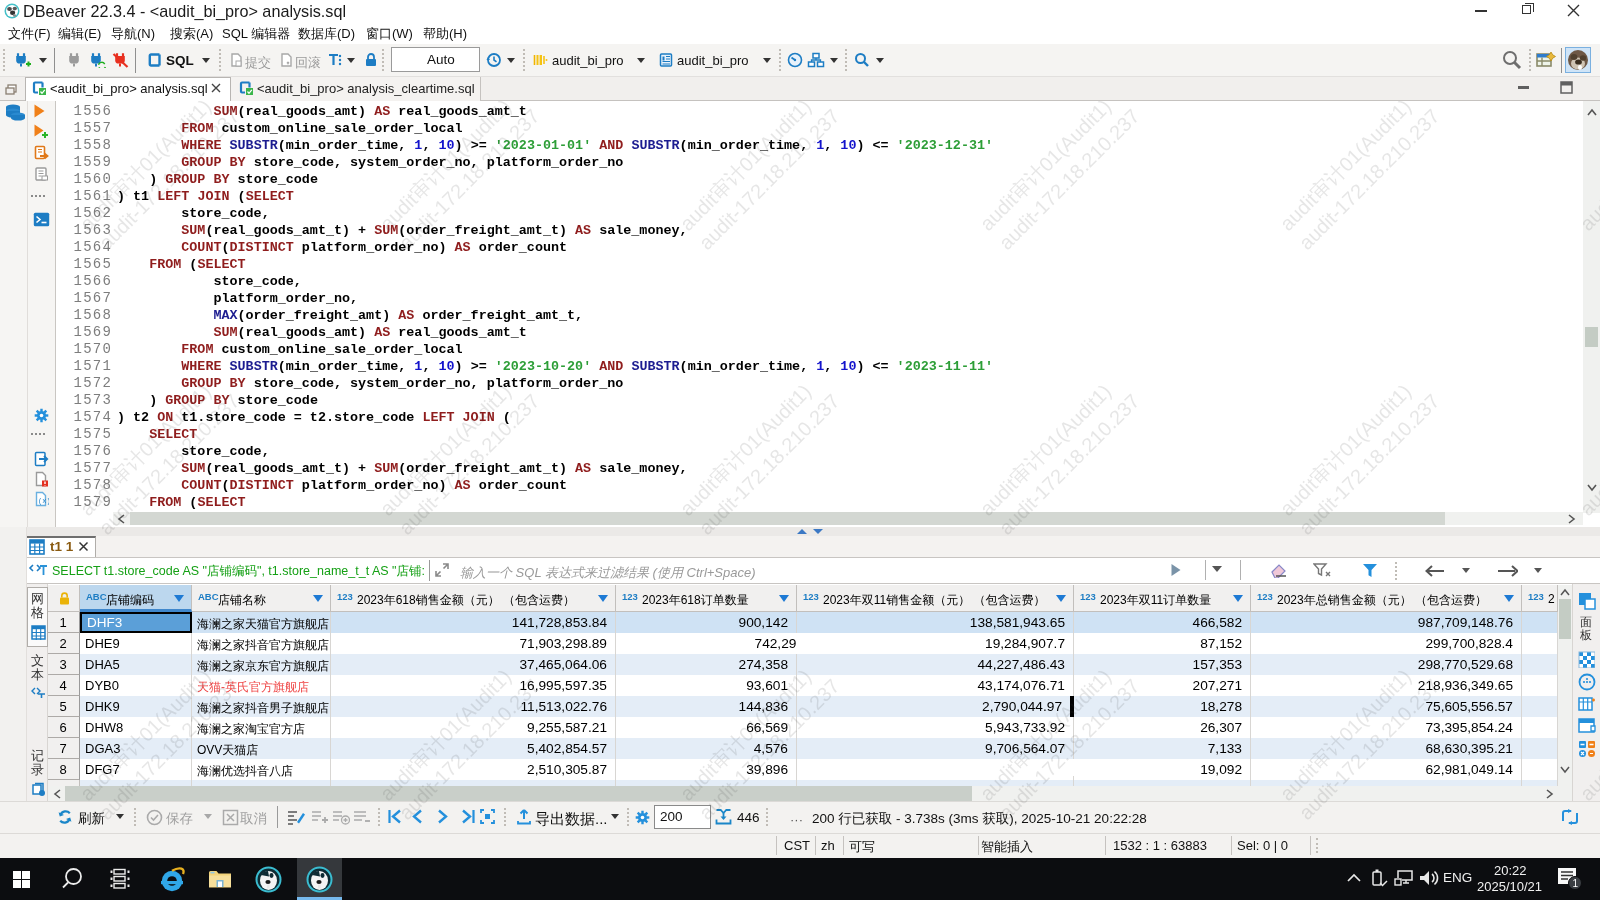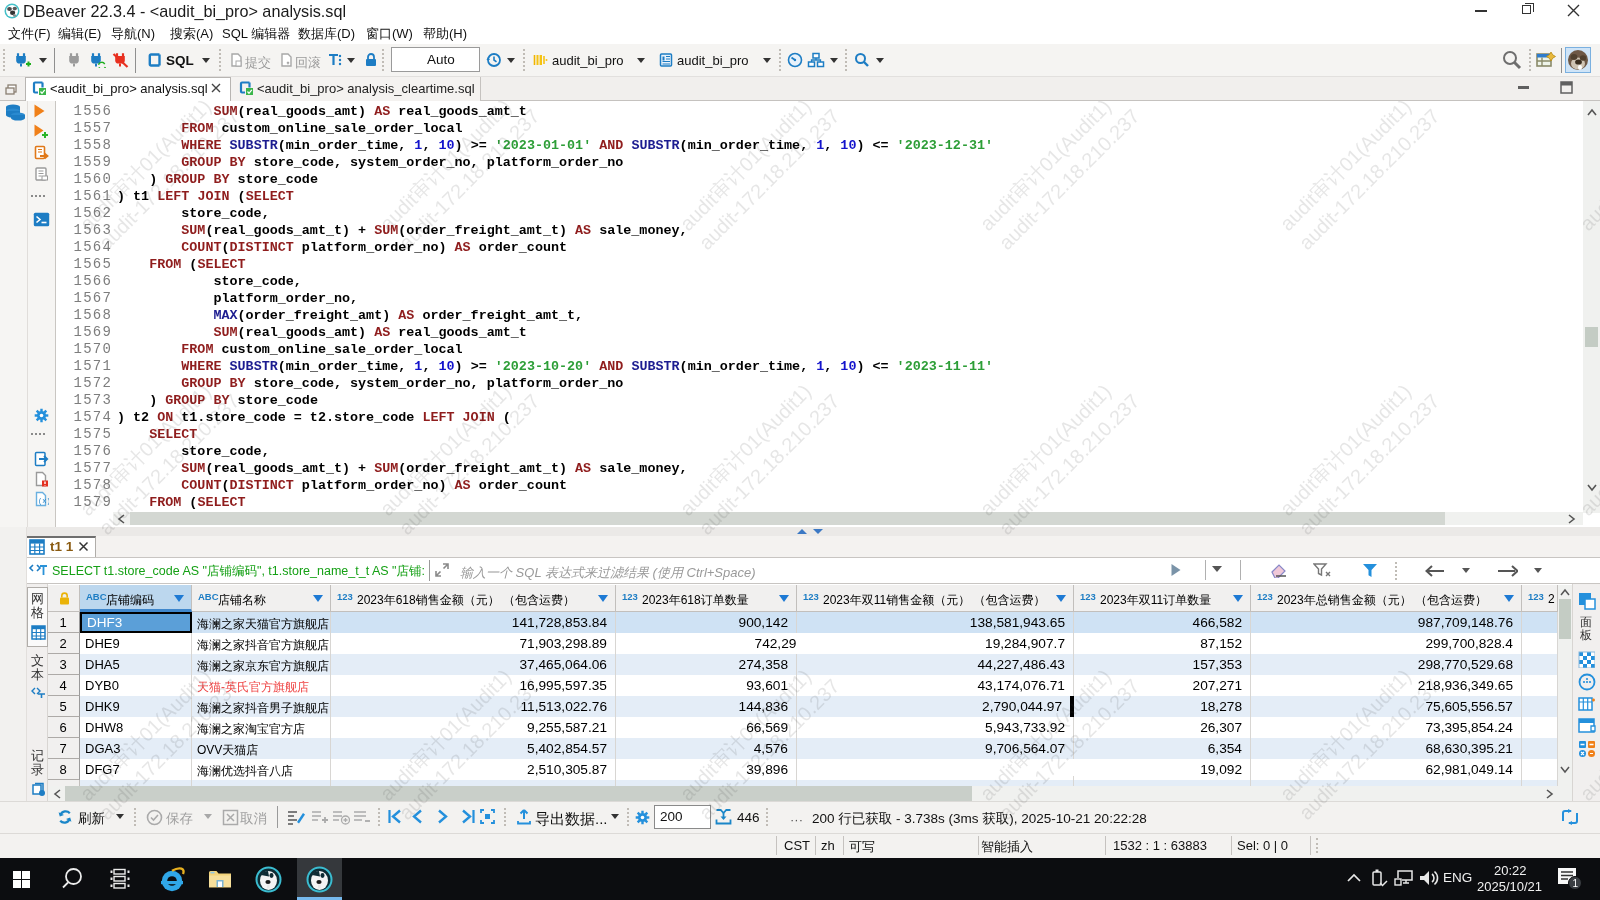--- a/index.html
+++ b/index.html
@@ -679,21 +679,21 @@
 <div class="ab" style="left:331px;top:738px;width:285px;height:21px;background:#e4edf7;border-right:1px solid #d8d6d3;overflow:hidden;">
     <div class="t" style="position:absolute;right:8px;top:3px;font-size:13.7px;color:#000">5,402,854.57</div>
   </div>
 <div class="ab" style="left:616px;top:738px;width:181px;height:21px;background:#e4edf7;border-right:1px solid #d8d6d3;overflow:hidden;">
     <div class="t" style="position:absolute;right:8px;top:3px;font-size:13.7px;color:#000">4,576</div>
   </div>
 <div class="ab" style="left:797px;top:738px;width:277px;height:21px;background:#e4edf7;border-right:1px solid #d8d6d3;overflow:hidden;">
     <div class="t" style="position:absolute;right:8px;top:3px;font-size:13.7px;color:#000">9,706,564.07</div>
   </div>
 <div class="ab" style="left:1074px;top:738px;width:177px;height:21px;background:#e4edf7;border-right:1px solid #d8d6d3;overflow:hidden;">
-    <div class="t" style="position:absolute;right:8px;top:3px;font-size:13.7px;color:#000">6,354</div>
+    <div class="t" style="position:absolute;right:8px;top:3px;font-size:13.7px;color:#000">7,133</div>
   </div>
 <div class="ab" style="left:1251px;top:738px;width:271px;height:21px;background:#e4edf7;border-right:1px solid #d8d6d3;overflow:hidden;">
     <div class="t" style="position:absolute;right:8px;top:3px;font-size:13.7px;color:#000">68,630,395.21</div>
   </div>
 <div class="ab" style="left:1522px;top:738px;width:36px;height:21px;background:#e4edf7;border-right:1px solid #d8d6d3;overflow:hidden;"></div>
 <div class="ab" style="left:48px;top:759px;width:32px;height:21px;background:#f1f0ef;border-right:1px solid #9a9a9a;border-bottom:1px solid #adaaa7;"></div>
 <div class="ab" style="left:48px;top:762px;font-size:13px;color:#000;">
     <div style="width:30px;text-align:center">8</div>
   </div>
 <div class="ab" style="left:80px;top:759px;width:112px;height:21px;background:#ffffff;border-right:1px solid #d8d6d3;overflow:hidden;">

